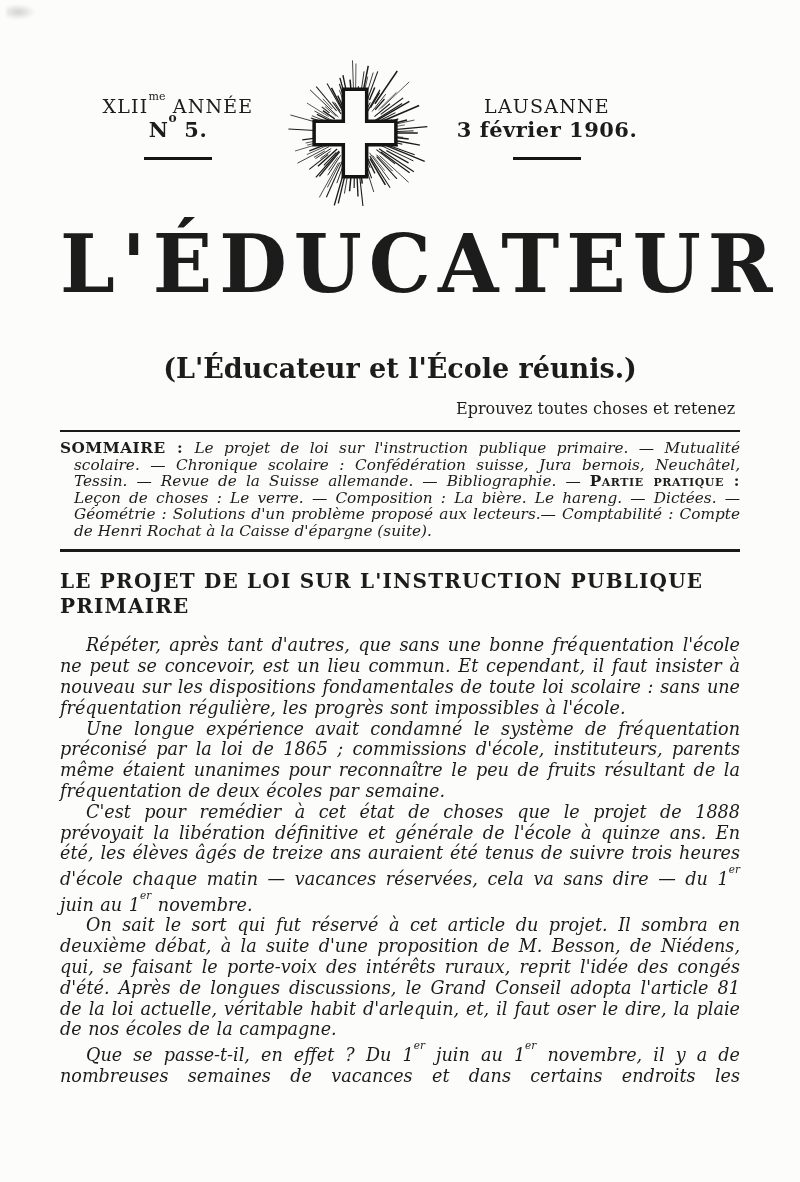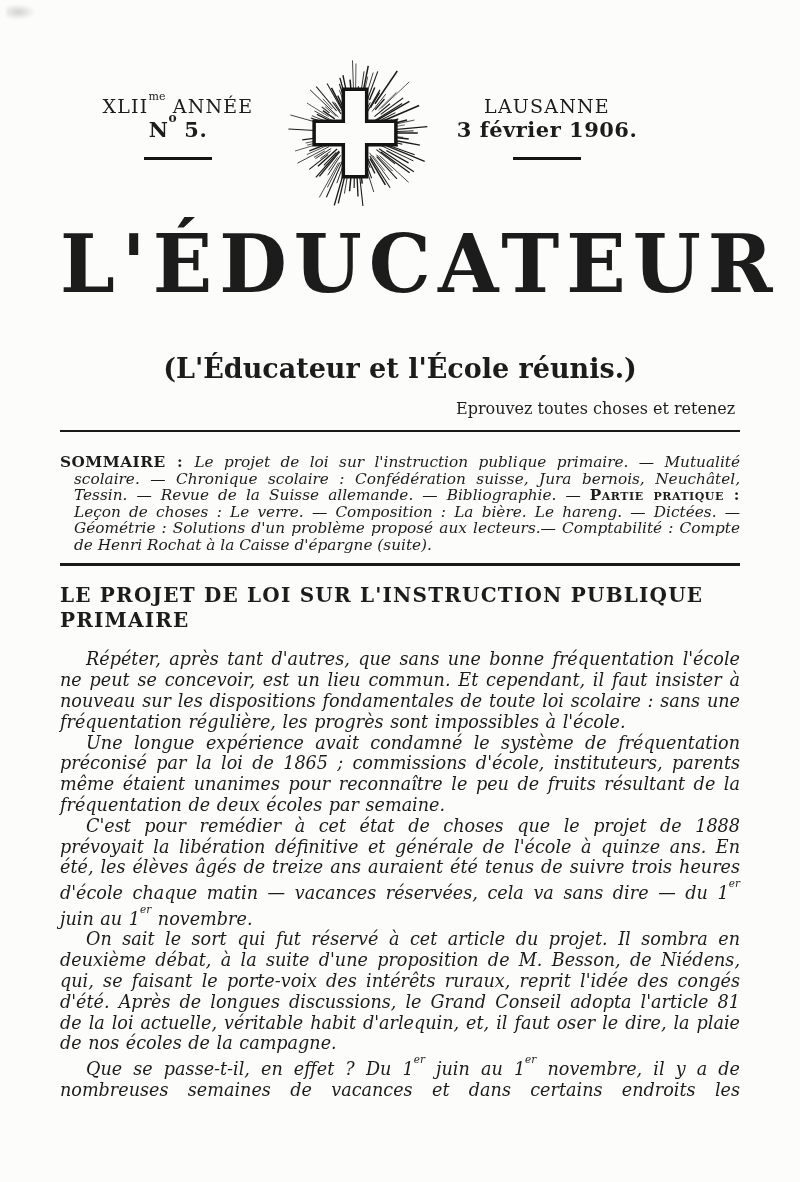--- a/index.html
+++ b/index.html
@@ -38,21 +38,21 @@
   .subtitle { margin-top:16px; text-align:center; font-size:27px; font-weight:bold; }
   .motto { margin-top:16px; margin-left:352px; font-size:16px; line-height:1.16; }
   .motto-l1 { text-indent:44px; }
 
   .rule-full { height:2.5px; background:#1a1a1a; }
   .rule-a { margin-top:11px; }
   .rule-b { margin-top:6px; }
 
   
   .sommaire {
-    padding:22px 0 4px 14px; text-indent:-14px;
+    padding:8px 0 4px 14px; text-indent:-14px;
     font-size:15.3px; line-height:16.5px;
     font-style:italic; text-align:justify;
   }
   .som-label1 { font-style:normal; font-weight:bold; letter-spacing:.5px; }
   .som-label2 { font-style:normal; font-variant:small-caps; font-weight:bold; letter-spacing:.5px; }
 
   
   .article-heading { margin-top:17px; text-align:left; font-size:20px; line-height:25px; letter-spacing:1.2px; }
   .body-text { margin-top:10px;font-style:italic; }
   .body-par {

